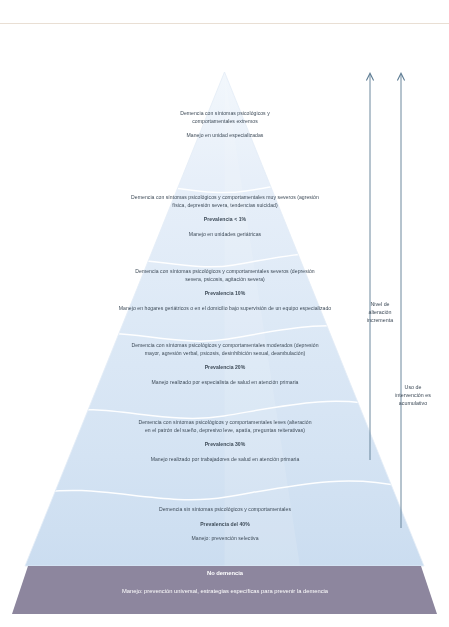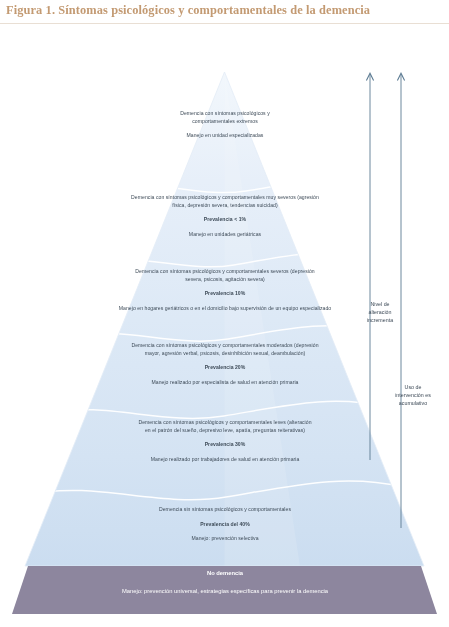--- a/index.html
+++ b/index.html
@@ -69,21 +69,20 @@
     line-height:1.55;
   }
   #label-nivel{left:358px;top:272px;width:44px;}
   #label-uso{left:388px;top:355px;width:50px;}
 </style>
 </head>
 <body>
 
 <div id="figure-root">
 
-  <div class="title">Figura 1. Síntomas psicológicos y comportamentales de la demencia</div>
   <div class="title-rule"></div>
 
   <div class="stage">
 
     <svg class="pyr" viewBox="0 0 449 599">
       <defs>
         <linearGradient id="pyrGrad" x1="0" y1="0" x2="0" y2="1">
           <stop offset="0%" stop-color="#f2f7fc"></stop>
           <stop offset="22%" stop-color="#e7eff9"></stop>
           <stop offset="50%" stop-color="#dde9f6"></stop>

